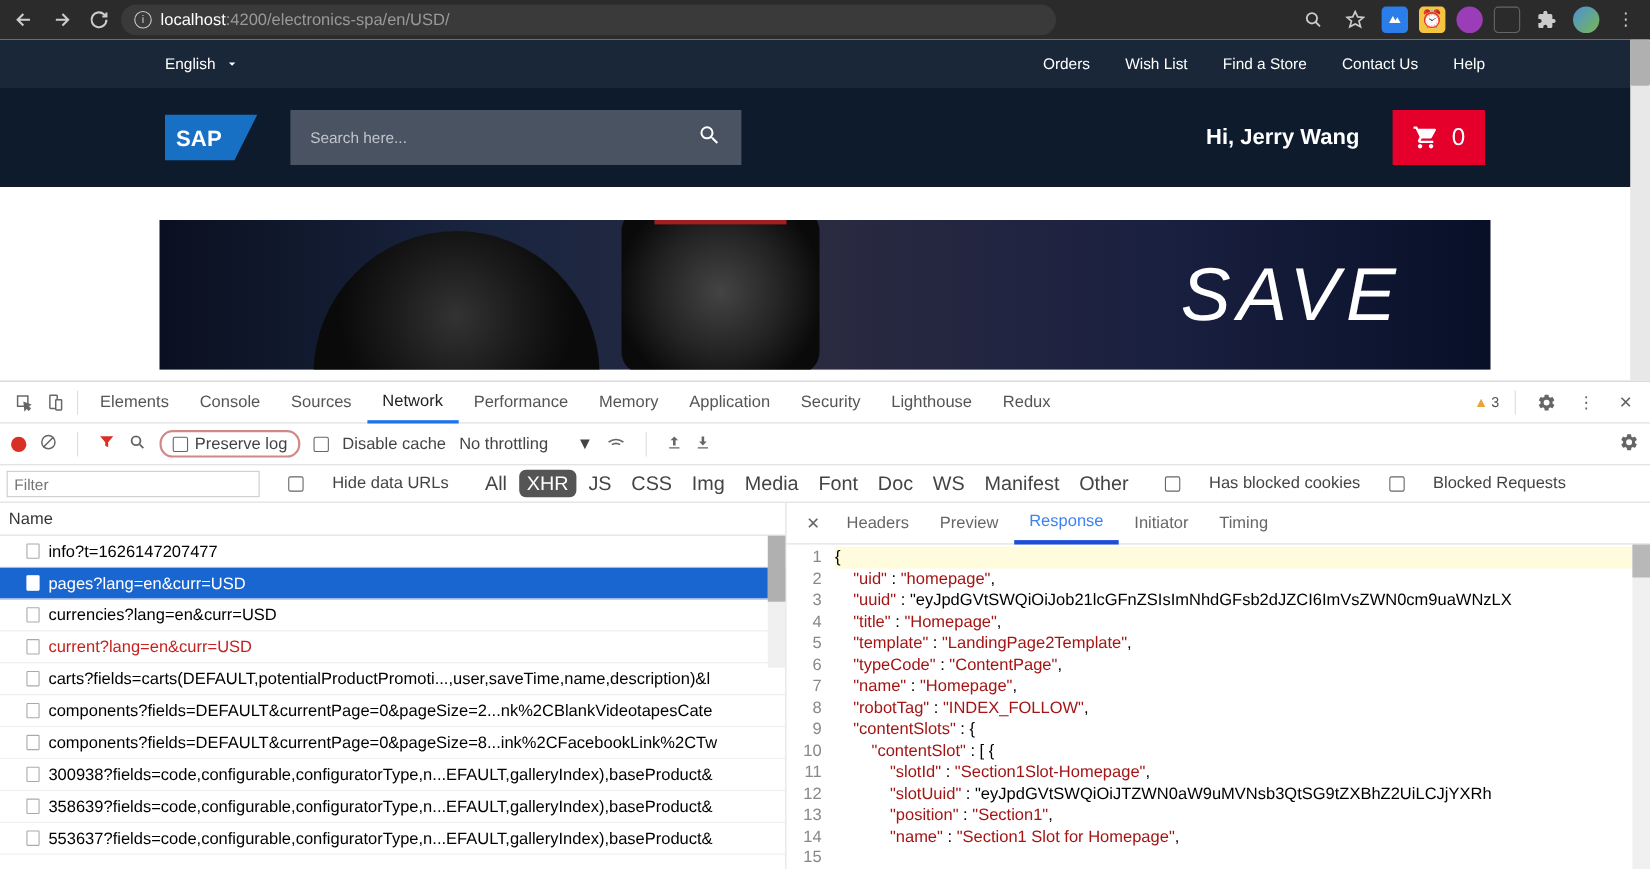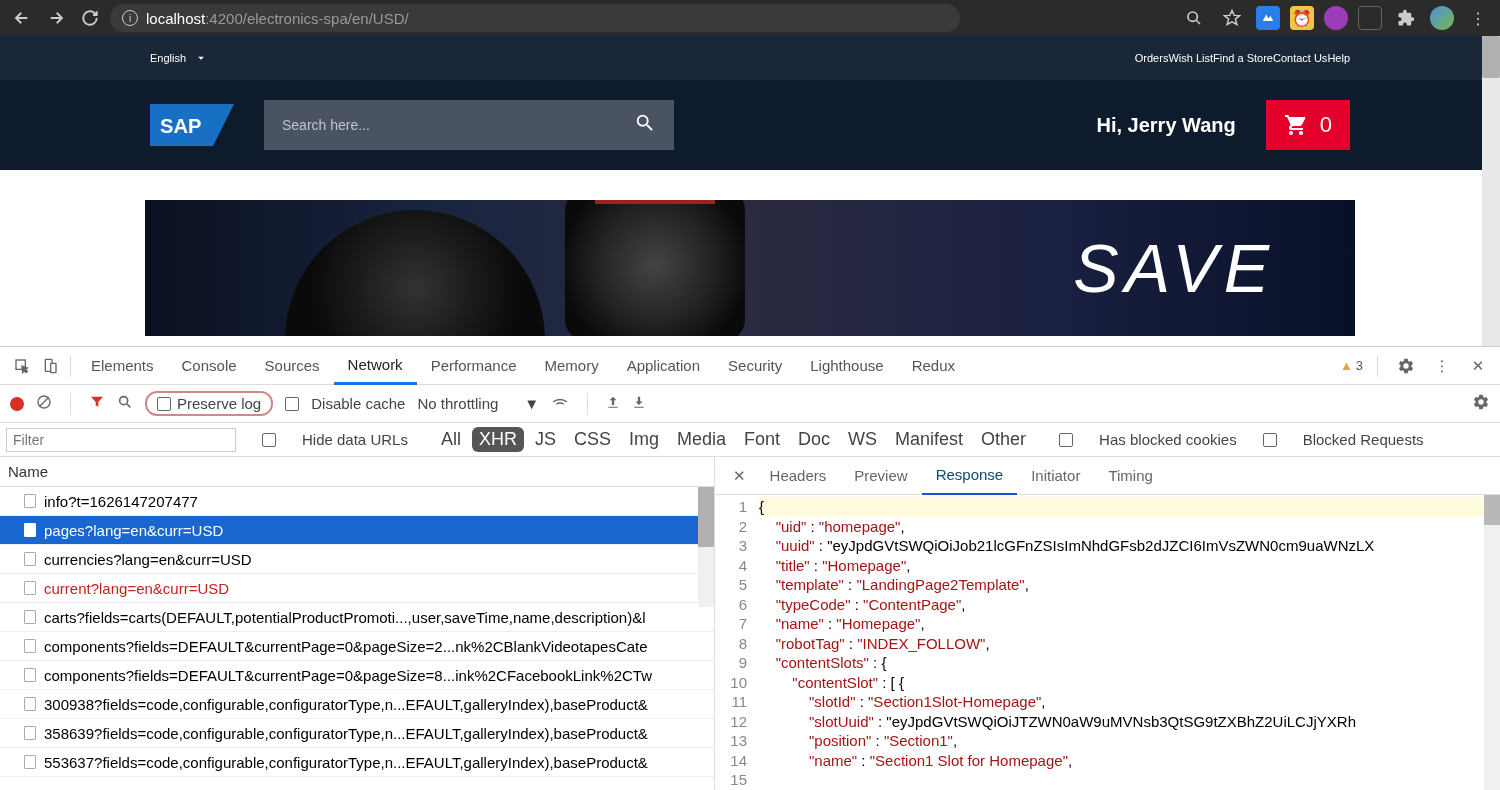--- a/index.html
+++ b/index.html
@@ -10,23 +10,23 @@
 .nav-btn { width: 28px; height: 28px; display: flex; align-items: center; justify-content: center; color: #ccc; cursor: pointer; border-radius: 50%; }
 .addr-bar { flex: 1; height: 28px; background: #3a3a3a; border-radius: 14px; display: flex; align-items: center; padding: 0 12px; gap: 8px; color: #ccc; font-size: 15px; max-width: 850px; }
 .addr-icon { width: 16px; height: 16px; border: 1.5px solid #ccc; border-radius: 50%; display: flex; align-items: center; justify-content: center; font-size: 10px; }
 .addr-url { color: #fff; }
 .addr-url .dim { color: #999; }
 .right-icons { display: flex; align-items: center; gap: 10px; margin-left: auto; }
 .ext-icon { width: 24px; height: 24px; border-radius: 4px; display: flex; align-items: center; justify-content: center; }
 
 
 .page-wrap { position: relative; height: 310px; overflow: hidden; }
-.topbar { height: 44px; background: #1a2738; display: flex; align-items: center; padding: 0 150px; color: #fff; font-size: 11px; }
+.topbar { height: 44px; background: #1a2738; display: flex; align-items: center; padding: 0 150px; color: #fff; font-size: 14px; }
 .lang-sel { display: flex; align-items: center; gap: 8px; cursor: pointer; }
-.top-links { margin-left: auto; display: flex; }
+.top-links { margin-left: auto; display: flex; gap: 32px; }
 .top-links a { color: #fff; text-decoration: none; cursor: pointer; }
 
 .mainbar { height: 90px; background: #0e1b2d; display: flex; align-items: center; padding: 0 150px; gap: 30px; }
 .logo { height: 42px; }
 .search-wrap { flex: 1; max-width: 410px; height: 50px; background: #4a5361; display: flex; align-items: center; padding: 0 18px; }
 .search-wrap input { flex: 1; background: transparent; border: none; color: #fff; font-size: 14px; outline: none; }
 .search-wrap input::placeholder { color: #c0c4cc; }
 .search-btn { color: #fff; cursor: pointer; }
 .greeting { margin-left: auto; color: #fff; font-size: 20px; font-weight: 600; }
 .cart { height: 50px; background: #e4002b; color: #fff; display: flex; align-items: center; padding: 0 18px; gap: 12px; font-size: 22px; cursor: pointer; }
@@ -71,21 +71,21 @@
 .req-item.sel { background: #1a66d1; color: #fff; }
 .req-item.sel .req-file-icon { background: #fff; border-color: #fff; }
 .req-item.err { color: #c5221f; }
 .req-scroll { position: absolute; right: 0; top: 30px; width: 16px; background: #f0f0f0; height: 120px; }
 .req-scroll-thumb { width: 100%; height: 60px; background: #b0b0b0; }
 
 .resp-panel { flex: 1; display: flex; flex-direction: column; position: relative; }
 .resp-tabs { height: 38px; display: flex; align-items: center; padding: 0 8px; gap: 0; border-bottom: 1px solid #ddd; font-size: 15px; color: #666; }
 .resp-close { padding: 0 10px; cursor: pointer; color: #666; }
 .resp-tab { padding: 0 14px; height: 38px; display: flex; align-items: center; cursor: pointer; }
-.resp-tab.active { color: #0c4a6e; border-bottom: 2px solid #1d4ed8; }
+.resp-tab.active { color: #3b82f6; border-bottom: 4px solid #1d4ed8; }
 .code-area { flex: 1; font-family: Consolas, Monaco, monospace; font-size: 15px; overflow: hidden; display: flex; }
 .gutter { width: 40px; text-align: right; padding: 2px 8px 0 0; color: #888; line-height: 19.5px; background: #fff; }
 .code-lines { flex: 1; padding: 2px 0 0 4px; line-height: 19.5px; white-space: pre; }
 .hl { background: #fffbdd; display: block; }
 .k { color: #a31515; }
 .code-hscroll { position: absolute; bottom: 0; left: 40px; right: 16px; height: 14px; background: #f0f0f0; }
 .code-hscroll-thumb { height: 100%; width: 360px; background: #b8b8b8; }
 .code-vscroll { position: absolute; right: 0; top: 38px; width: 16px; bottom: 14px; background: #f0f0f0; }
 .code-vscroll-thumb { width: 100%; height: 30px; background: #b8b8b8; }
 </style>

